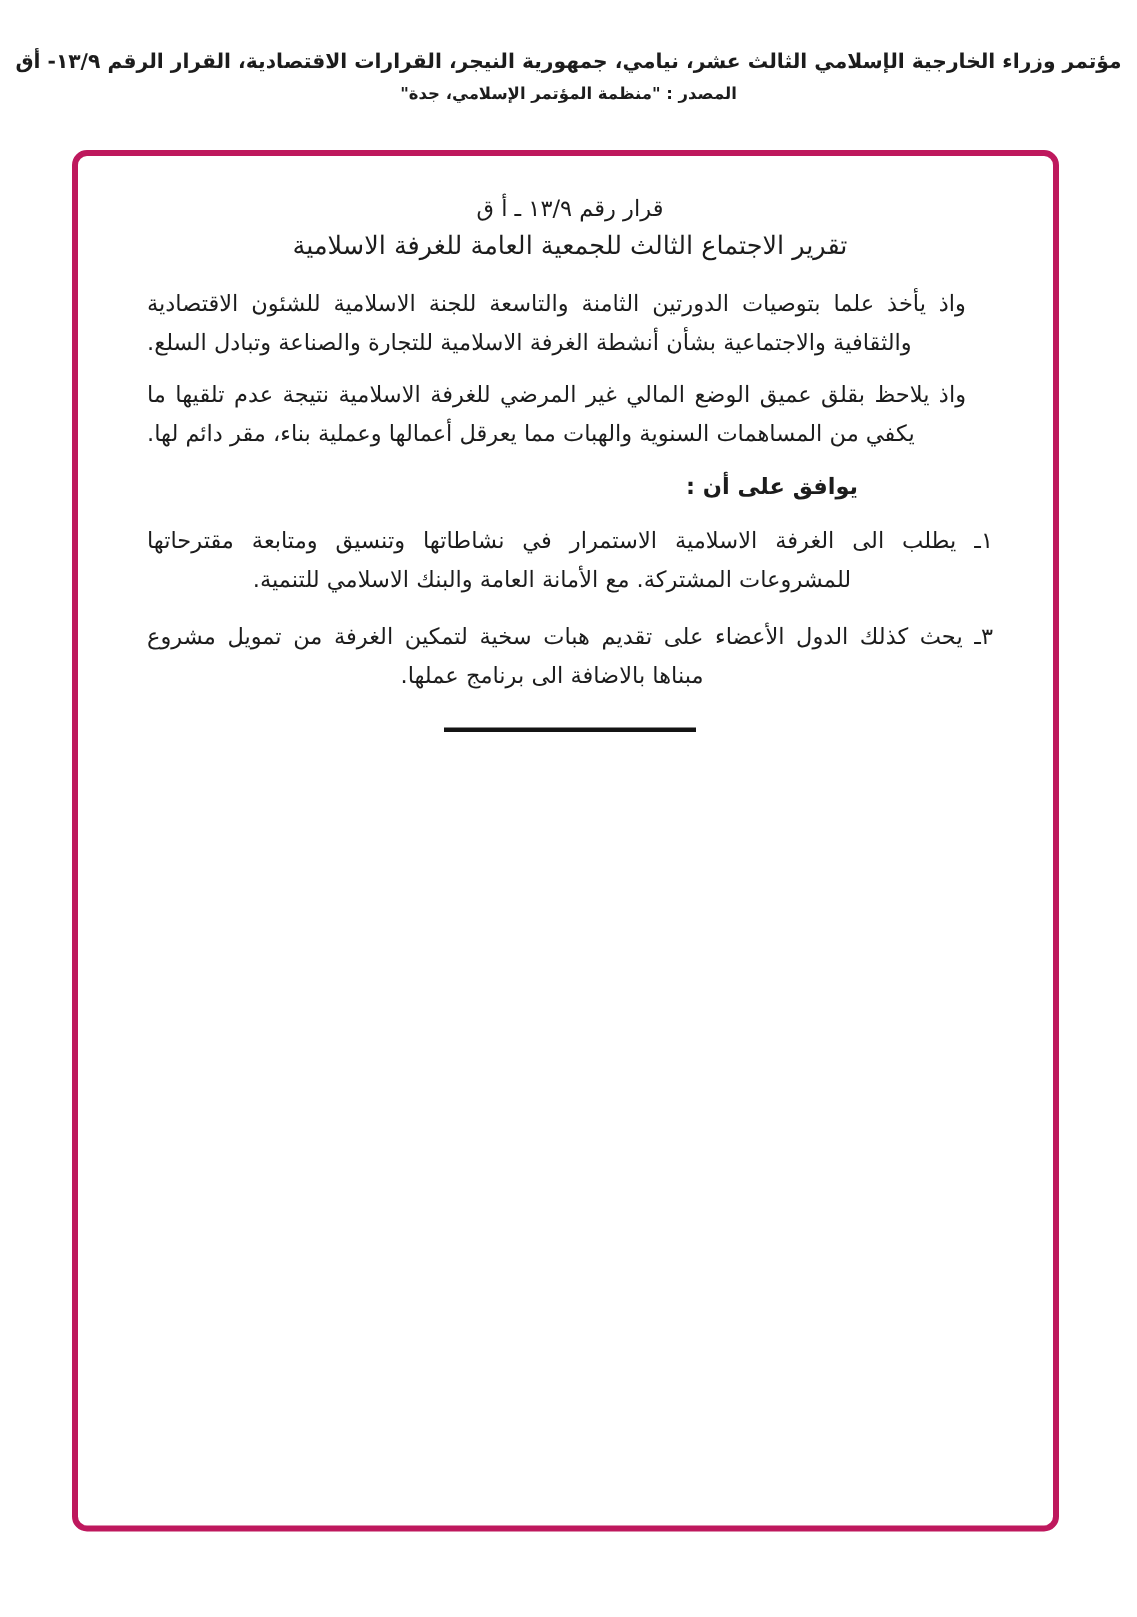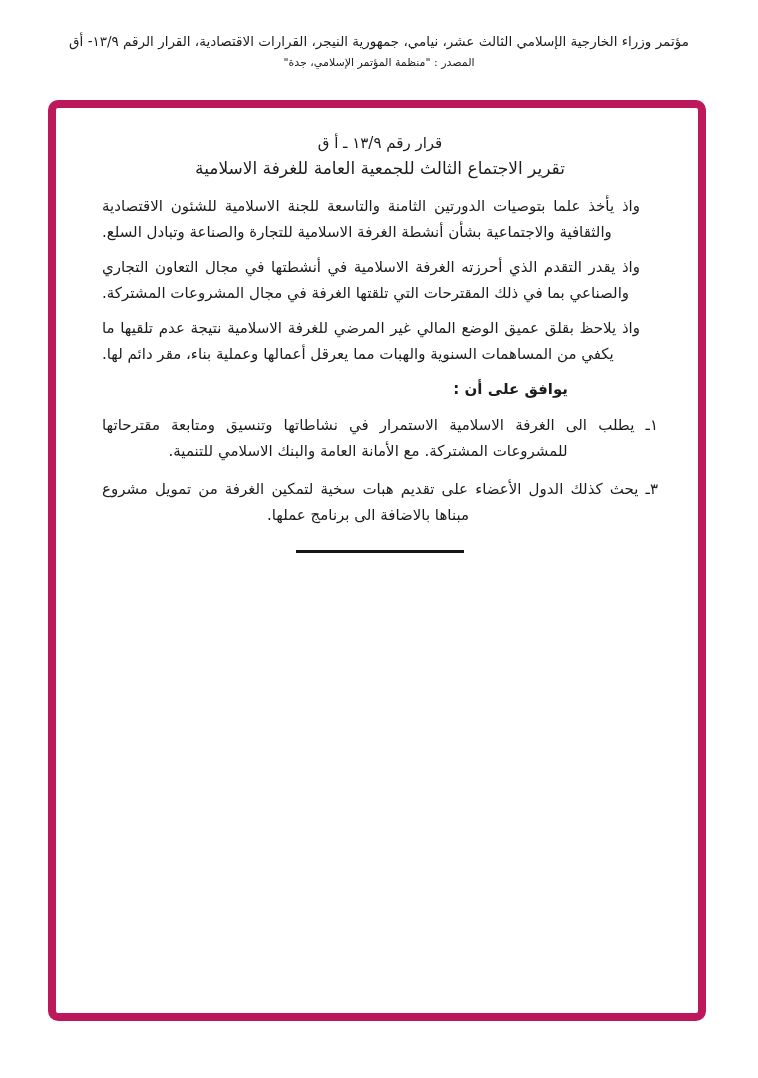--- a/index.html
+++ b/index.html
@@ -9,30 +9,30 @@
     position: relative;
     overflow: hidden;
     font-family: "DejaVu Sans", sans-serif;
     color: #1c1c1c;
     direction: rtl;
   }
   .header {
     position: absolute;
     top: 33px; left: 0; right: 0;
     text-align: center;
-    font-weight: normal;
+    font-weight: bold;
   }
   .header .line1 { font-size: 13.5px; letter-spacing: -0.2px; }
   .header .line2 { font-size: 11px; margin-top: 7px; }
   .frame {
     position: absolute;
     left: 48px; top: 100px;
     width: 658px; height: 921px;
     box-sizing: border-box;
-    border: 8px solid #be185d;
+    border: 4px solid #be185d;
     border-radius: 10px;
     background: #ffffff;
   }
   .doc {
     box-sizing: border-box;
     padding: 24px 40px 0 46px;
     direction: rtl;
   }
   .title-block { text-align: center; margin-bottom: 12px; }
   .title-line1 { font-size: 15px; line-height: 23px; }
@@ -80,21 +80,20 @@
 
 <div class="frame">
   <div class="doc">
 
     <div class="title-block">
       <div class="title-line1">قرار رقم ١٣/٩ ـ أ ق</div>
       <div class="title-line2">تقرير الاجتماع الثالث للجمعية العامة للغرفة الاسلامية</div>
     </div>
 
     <p class="para">واذ يأخذ علما بتوصيات الدورتين الثامنة والتاسعة للجنة الاسلامية للشئون الاقتصادية والثقافية والاجتماعية بشأن أنشطة الغرفة الاسلامية للتجارة والصناعة وتبادل السلع.</p>
-    <p class="para">واذ يقدر التقدم الذي أحرزته الغرفة الاسلامية في أنشطتها في مجال التعاون التجاري والصناعي بما في ذلك المقترحات التي تلقتها الغرفة في مجال المشروعات المشتركة.</p>
     <p class="para">واذ يلاحظ بقلق عميق الوضع المالي غير المرضي للغرفة الاسلامية نتيجة عدم تلقيها ما يكفي من المساهمات السنوية والهبات مما يعرقل أعمالها وعملية بناء، مقر دائم لها.</p>
 
     <div class="agree">يوافق على أن :</div>
 
     <div class="item">
       <span class="num">١ـ</span>
       <span class="txt">يطلب الى الغرفة الاسلامية الاستمرار في نشاطاتها وتنسيق ومتابعة مقترحاتها للمشروعات المشتركة. مع الأمانة العامة والبنك الاسلامي للتنمية.</span>
     </div>
     <div class="item">
       <span class="num">٣ـ</span>

